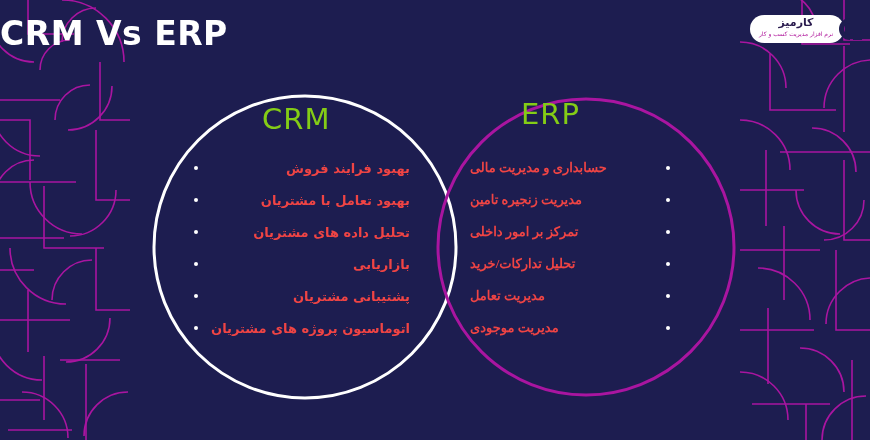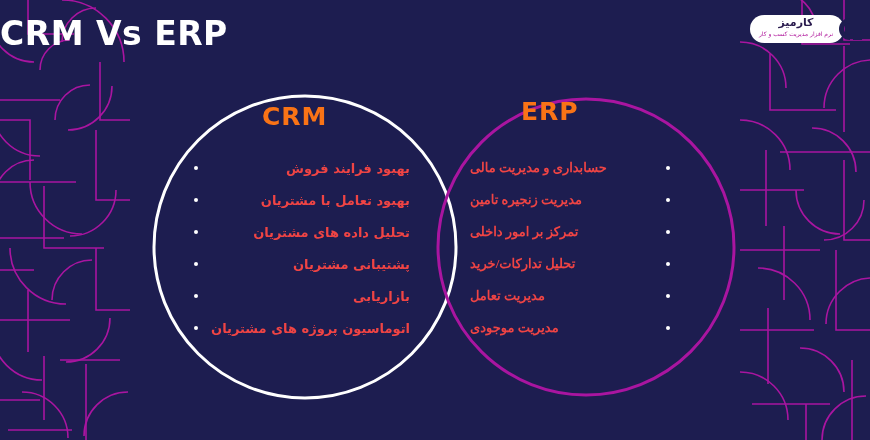--- a/index.html
+++ b/index.html
@@ -95,23 +95,23 @@
     position: absolute;
     top: 0;
     left: 0;
     width: 870px;
     height: 440px;
   }
 
   
   .circle-title {
     position: absolute;
-    color: #f97316;
-    font-size: 25px;
-    font-weight: bold;
+    color: #84cc16;
+    font-size: 29px;
+    font-weight: normal;
     letter-spacing: 1px;
   }
   .circle-title.crm { left: 262px; top: 102px; }
   .circle-title.erp { left: 521px; top: 97px; }
 
   
   .list {
     position: absolute;
     direction: rtl;
   }
@@ -256,28 +256,28 @@
     <div class="list-item">
       <span class="bullet"></span>
       <span class="item-text">بهبود تعامل با مشتریان</span>
     </div>
     <div class="list-item">
       <span class="bullet"></span>
       <span class="item-text">تحلیل داده های مشتریان</span>
     </div>
     <div class="list-item">
       <span class="bullet"></span>
+      <span class="item-text">بازاریابی</span>
+    </div>
+    <div class="list-item">
+      <span class="bullet"></span>
       <span class="item-text">پشتیبانی مشتریان</span>
     </div>
     <div class="list-item">
       <span class="bullet"></span>
-      <span class="item-text">بازاریابی</span>
-    </div>
-    <div class="list-item">
-      <span class="bullet"></span>
       <span class="item-text">اتوماسیون پروژه های مشتریان</span>
     </div>
   </div>
 
   <div class="list erp">
     <div class="list-item">
       <span class="bullet"></span>
       <span class="item-text">حسابداری و مدیریت  مالی</span>
     </div>
     <div class="list-item">

